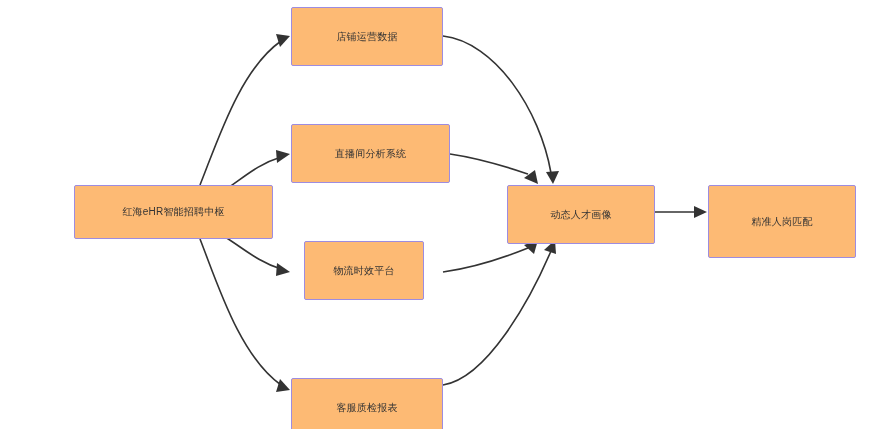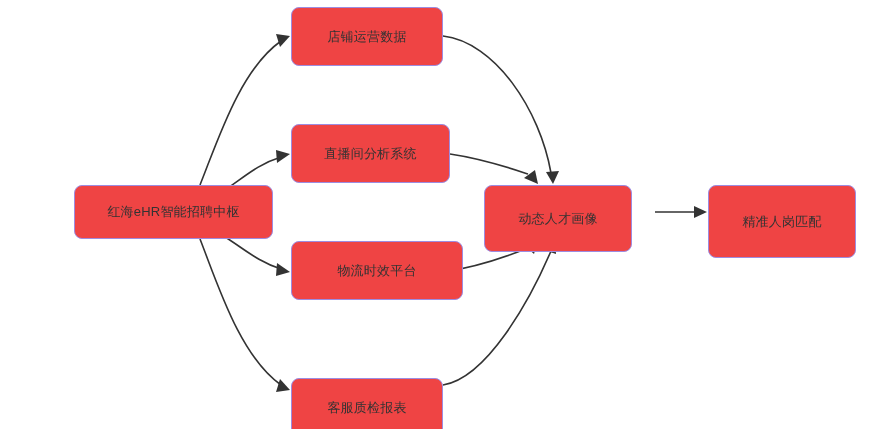--- a/index.html
+++ b/index.html
@@ -19,28 +19,28 @@
     position: absolute;
     left: 0;
     top: 0;
     width: 885px;
     height: 429px;
     pointer-events: none;
   }
   .node {
     position: absolute;
     box-sizing: border-box;
-    background: #ef4444;
+    background: #fdba74;
     border: 1.6px solid #9d8ce0;
-    border-radius: 8px;
+    border-radius: 2px;
     display: flex;
     align-items: center;
     justify-content: center;
     color: #333333;
-    font-size: 13px;
+    font-size: 10px;
     line-height: 1.2;
     letter-spacing: 0.2px;
     white-space: nowrap;
     text-align: center;
   }
   .node-label {
     display: block;
   }
   .edge-path {
     fill: none;
@@ -111,29 +111,29 @@
   </div>
 
   <div class="node" style="left:291px; top:7px; width:152px; height:59px;">
     <span class="node-label">店铺运营数据</span>
   </div>
 
   <div class="node" style="left:291px; top:124px; width:159px; height:59px;justify-content:center;">
     <span class="node-label">直播间分析系统</span>
   </div>
 
-  <div class="node" style="left:291px; top:241px; width:172px; height:59px;">
+  <div class="node" style="left:304px; top:241px; width:120px; height:59px;">
     <span class="node-label">物流时效平台</span>
   </div>
 
   <div class="node" style="left:291px; top:358px; width:152px; height:59px;margin-top:20px;">
     <span class="node-label">客服质检报表</span>
   </div>
 
-  <div class="node" style="left:484px; top:185px; width:148px; height:67px;">
+  <div class="node" style="left:507px; top:185px; width:148px; height:59px;">
     <span class="node-label">动态人才画像</span>
   </div>
 
   <div class="node" style="left:708px; top:185px; width:148px; height:73px;">
     <span class="node-label">精准人岗匹配</span>
   </div>
 
 </div>
 
 </body></html>

